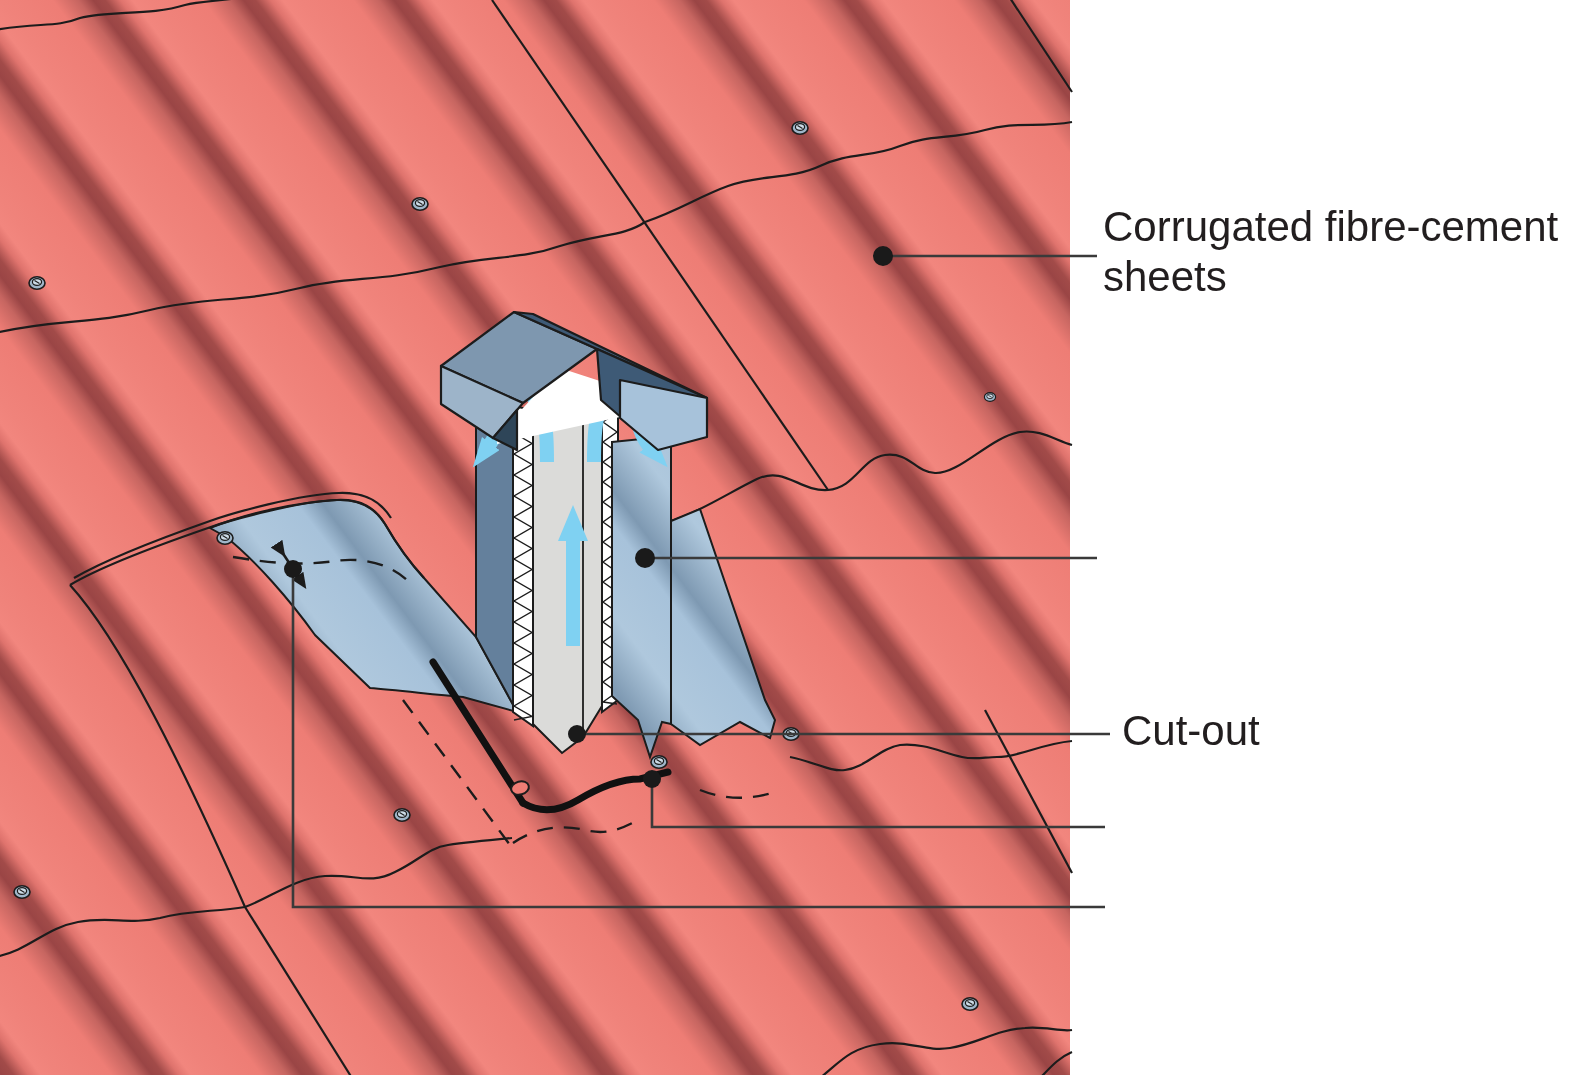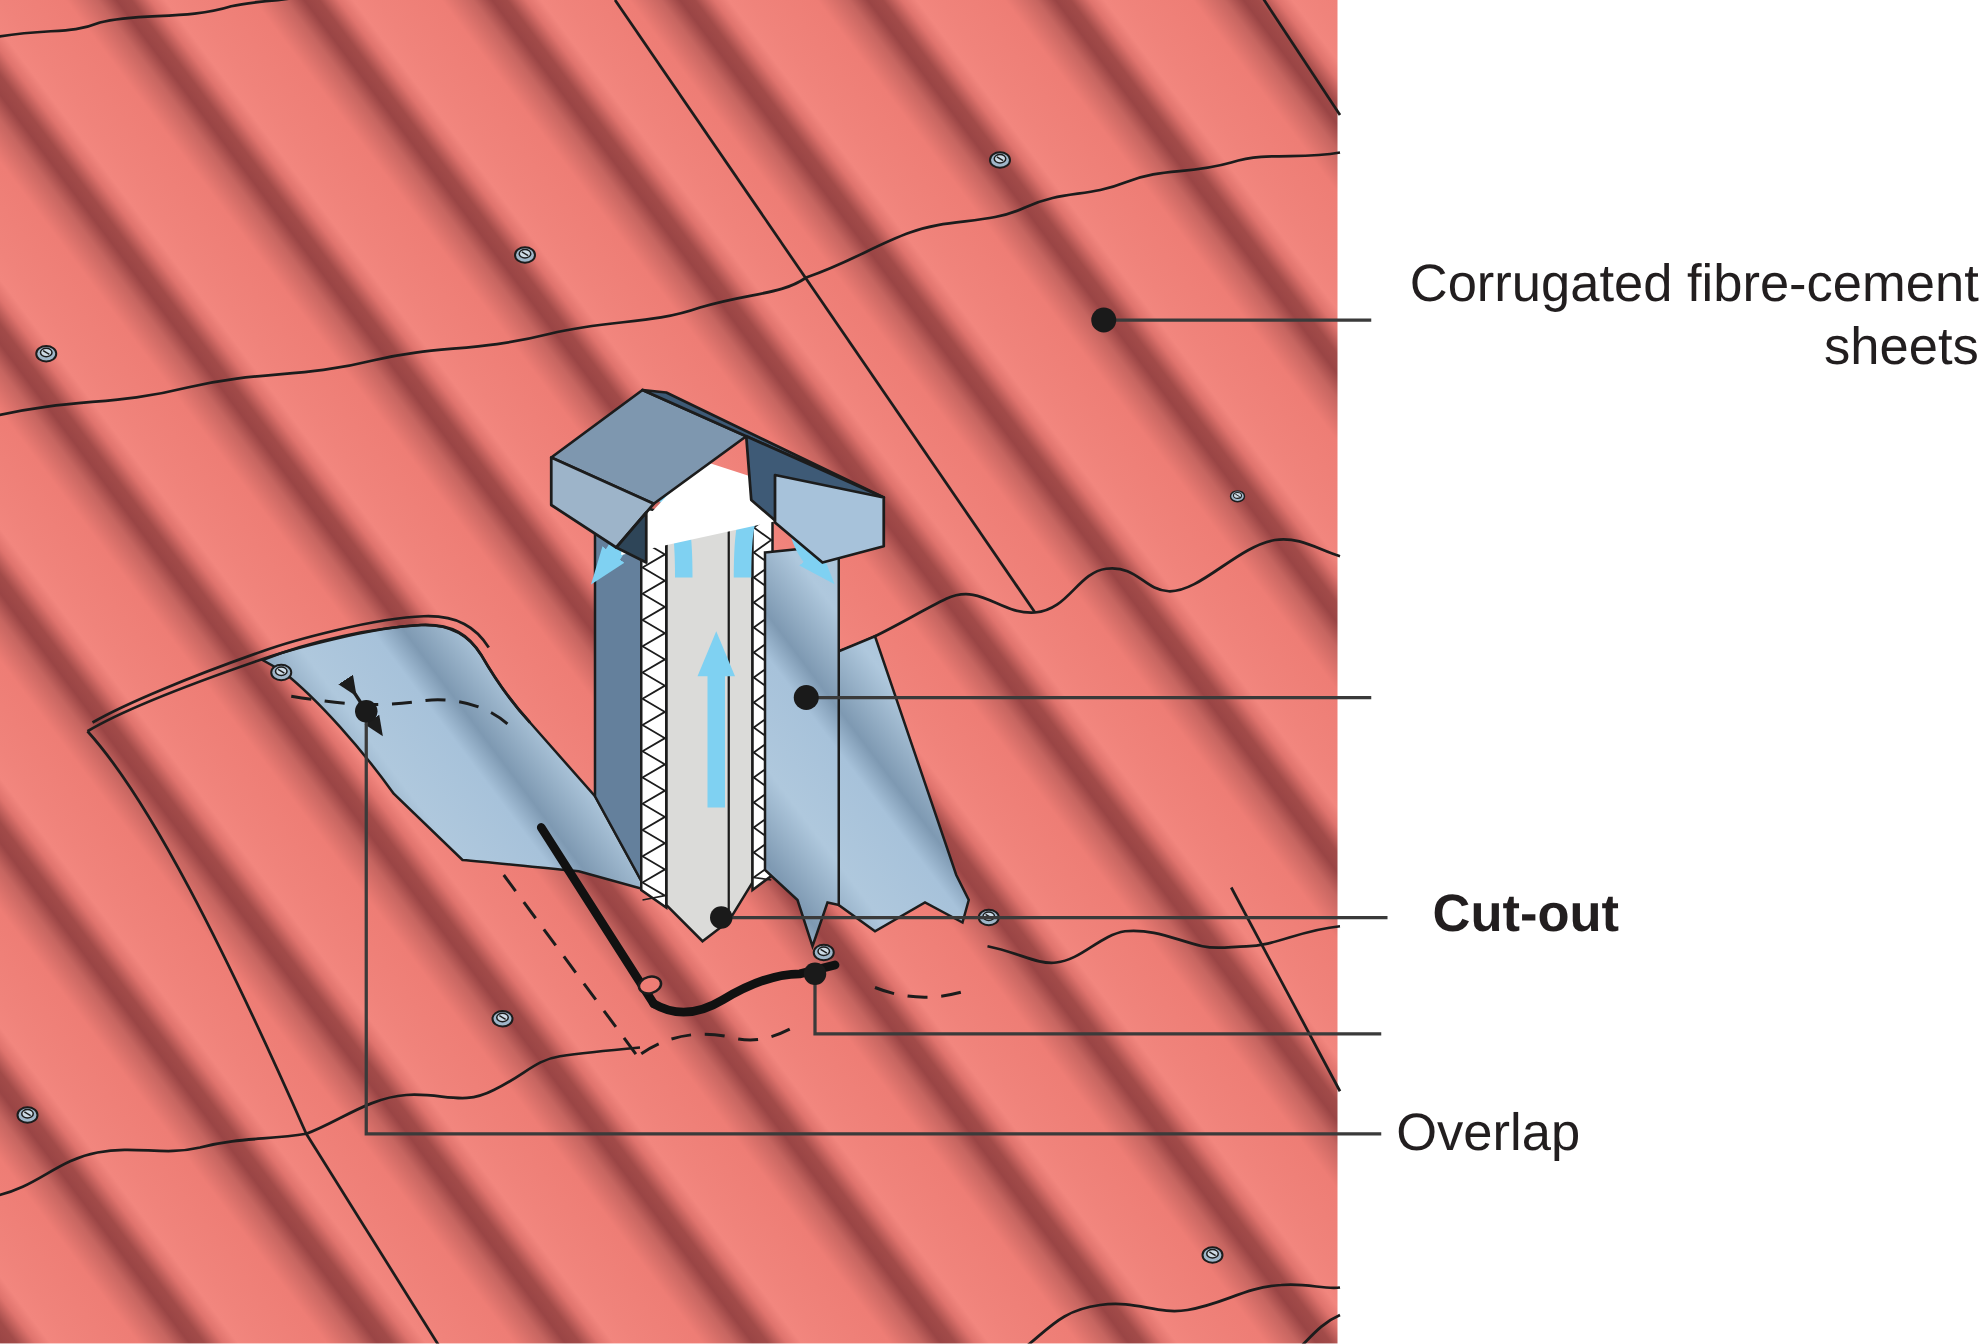--- a/index.html
+++ b/index.html
@@ -149,17 +149,16 @@
   </g>
   <g fill="#1A1A1A">
     <circle cx="883" cy="256" r="10"></circle>
     <circle cx="645" cy="558" r="10"></circle>
     <circle cx="577" cy="734" r="9"></circle>
     <circle cx="652" cy="779" r="9"></circle>
     <circle cx="293" cy="569" r="9"></circle>
   </g>
 </svg>
 
-<div class="fig-label" style="left:1103px; top:202px; width:480px;text-align:right;">Corrugated fibre-cement sheets</div>
-<div class="fig-label" style="left:1146px; top:706px; white-space:nowrap;font-weight:bold;">Cut-out</div>
-<div class="fig-label" style="left:1117px; top:881px; white-space:nowrap;">Overlap</div>
+<div class="fig-label" style="left:1103px; top:202px; width:480px;">Corrugated fibre-cement sheets</div>
+<div class="fig-label" style="left:1122px; top:706px; white-space:nowrap;">Cut-out</div>
 
 </div>
 
 </body></html>

